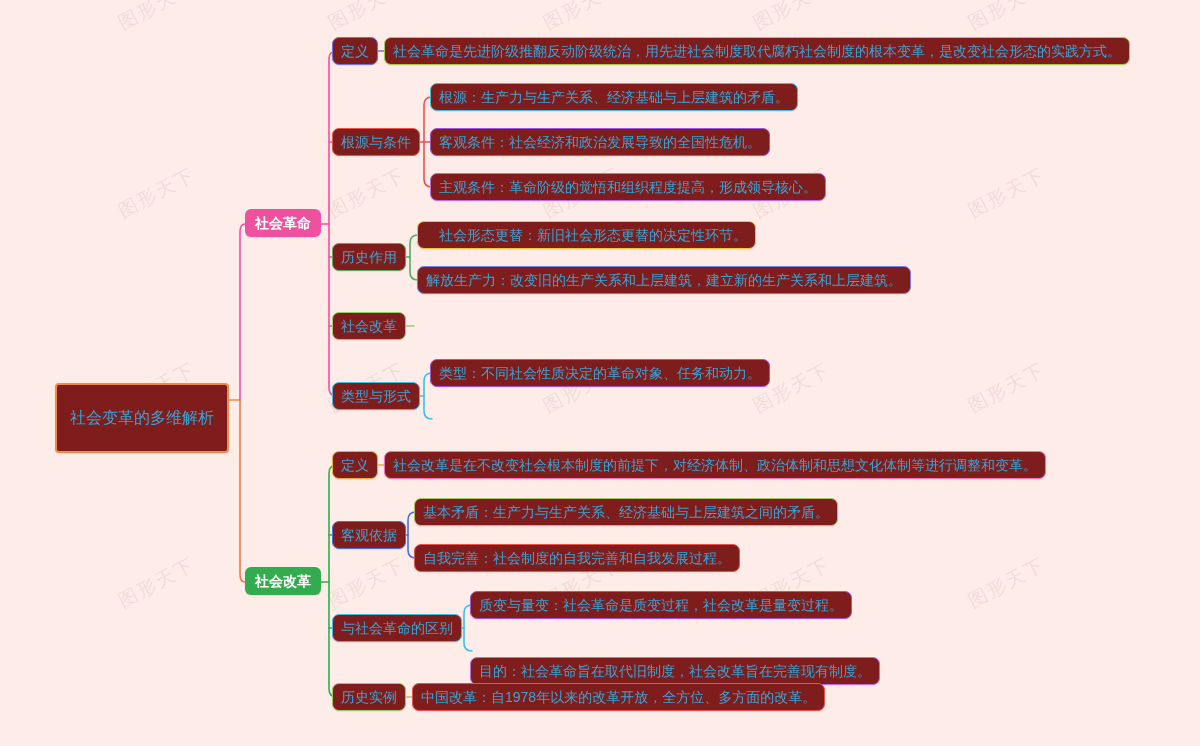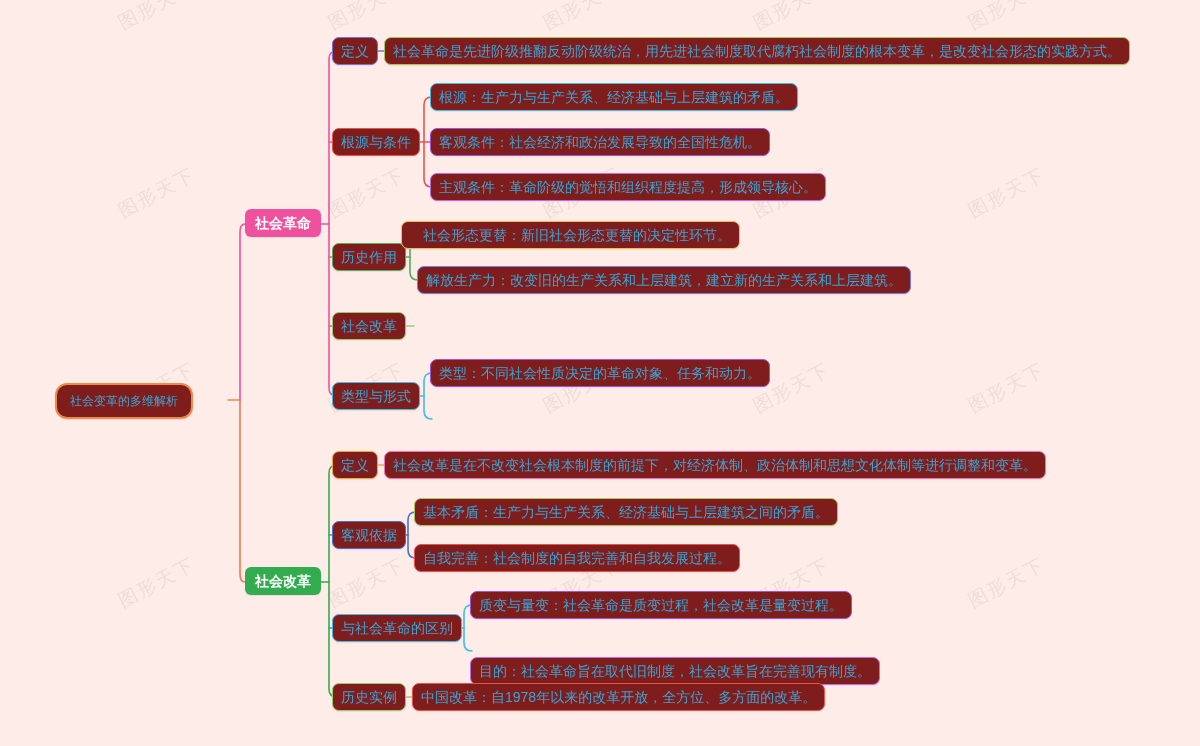--- a/index.html
+++ b/index.html
@@ -26,22 +26,22 @@
   .s-orangeyellow{stroke:#eca93c}.s-blue{stroke:#4a6fd8}
   
   .node{
     position:absolute;z-index:2;background:#7f1d1d;
     border:1.5px solid #999;border-radius:7px;
     font-size:14px;line-height:20px;padding:3px 8px;
     color:#36a6d8;white-space:nowrap;
     box-shadow:0 1px 1px rgba(180,120,110,0.15);
   }
   .root{
-    font-size:12px;line-height:22px;padding:5px 13px;
-    border-width:2px;border-radius:12px;
+    font-size:16px;line-height:22px;padding:22px 13px;
+    border-width:2px;border-radius:4px;
   }
   .branch{
     font-size:14px;font-weight:bold;line-height:20px;padding:4px 10px;
     color:#ffffff;border:none;border-radius:6px;
   }
   .fill-pink{background:#f0519e;}
   .fill-green{background:#33ab4f;}
   
   .bd-orange{border-color:#f08a4b}
   .bd-indigo{border-color:#6f74de}
@@ -136,21 +136,21 @@
   <div class="node bd-indigo" style="left:332px;top:37px;">定义</div>
   <div class="node bd-red" style="left:332px;top:128px;">根源与条件</div>
   <div class="node bd-green" style="left:332px;top:243px;">历史作用</div>
   <div class="node bd-lightgreen" style="left:332px;top:312px;">社会改革</div>
   <div class="node bd-cyan" style="left:332px;top:382px;">类型与形式</div>
 
   <div class="node bd-yellowgreen" style="left:384px;top:37px;">社会革命是先进阶级推翻反动阶级统治，用先进社会制度取代腐朽社会制度的根本变革，是改变社会形态的实践方式。</div>
   <div class="node bd-cyan" style="left:430px;top:83px;">根源：生产力与生产关系、经济基础与上层建筑的矛盾。</div>
   <div class="node bd-purple" style="left:430px;top:128px;">客观条件：社会经济和政治发展导致的全国性危机。</div>
   <div class="node bd-lilac" style="left:430px;top:173px;">主观条件：革命阶级的觉悟和组织程度提高，形成领导核心。</div>
-  <div class="node bd-amber" style="left:401px;top:221px;padding-left:21px;">社会形态更替：新旧社会形态更替的决定性环节。</div>
+  <div class="node bd-amber" style="left:417px;top:221px;padding-left:21px;">社会形态更替：新旧社会形态更替的决定性环节。</div>
   <div class="node bd-blueviolet" style="left:417px;top:266px;">解放生产力：改变旧的生产关系和上层建筑，建立新的生产关系和上层建筑。</div>
   <div class="node bd-purple" style="left:430px;top:359px;">类型：不同社会性质决定的革命对象、任务和动力。</div>
 
   <div class="node bd-orangeyellow" style="left:332px;top:451px;">定义</div>
   <div class="node bd-blue" style="left:332px;top:521px;">客观依据</div>
   <div class="node bd-cyan" style="left:332px;top:614px;">与社会革命的区别</div>
   <div class="node bd-lightgreen" style="left:332px;top:683px;">历史实例</div>
 
   <div class="node bd-pink" style="left:384px;top:451px;">社会改革是在不改变社会根本制度的前提下，对经济体制、政治体制和思想文化体制等进行调整和变革。</div>
   <div class="node bd-yellowgreen" style="left:414px;top:498px;">基本矛盾：生产力与生产关系、经济基础与上层建筑之间的矛盾。</div>

